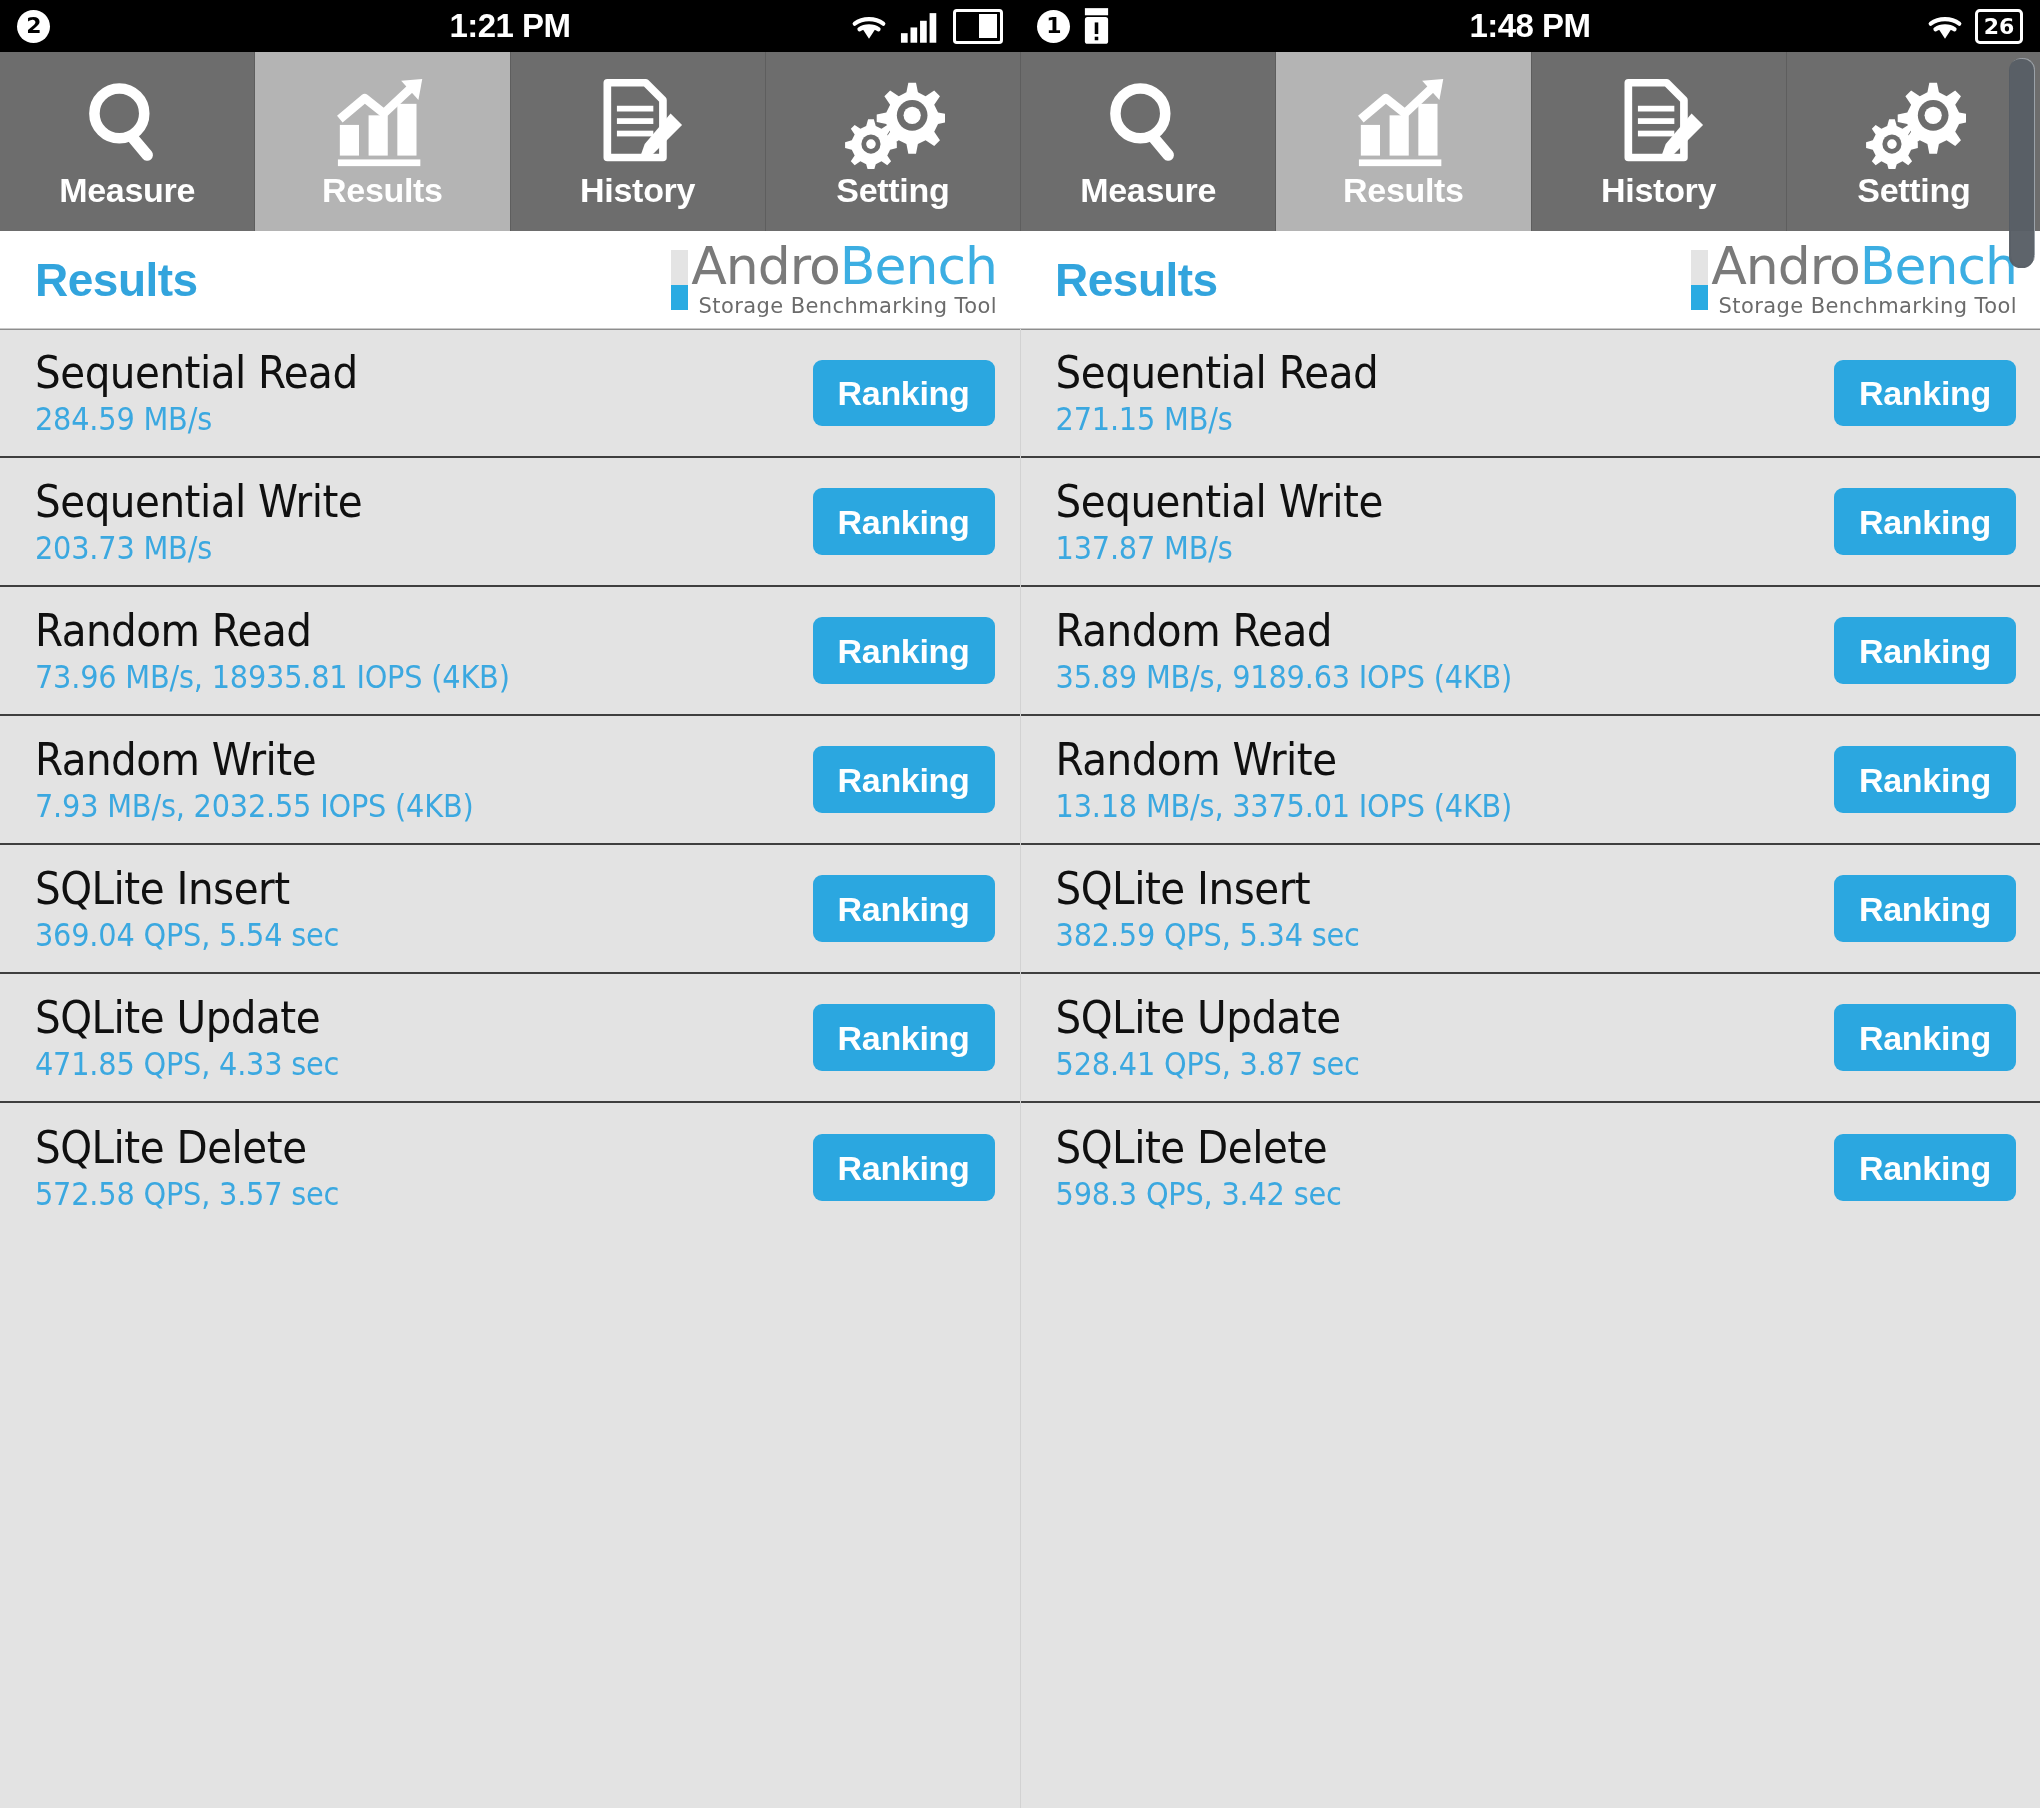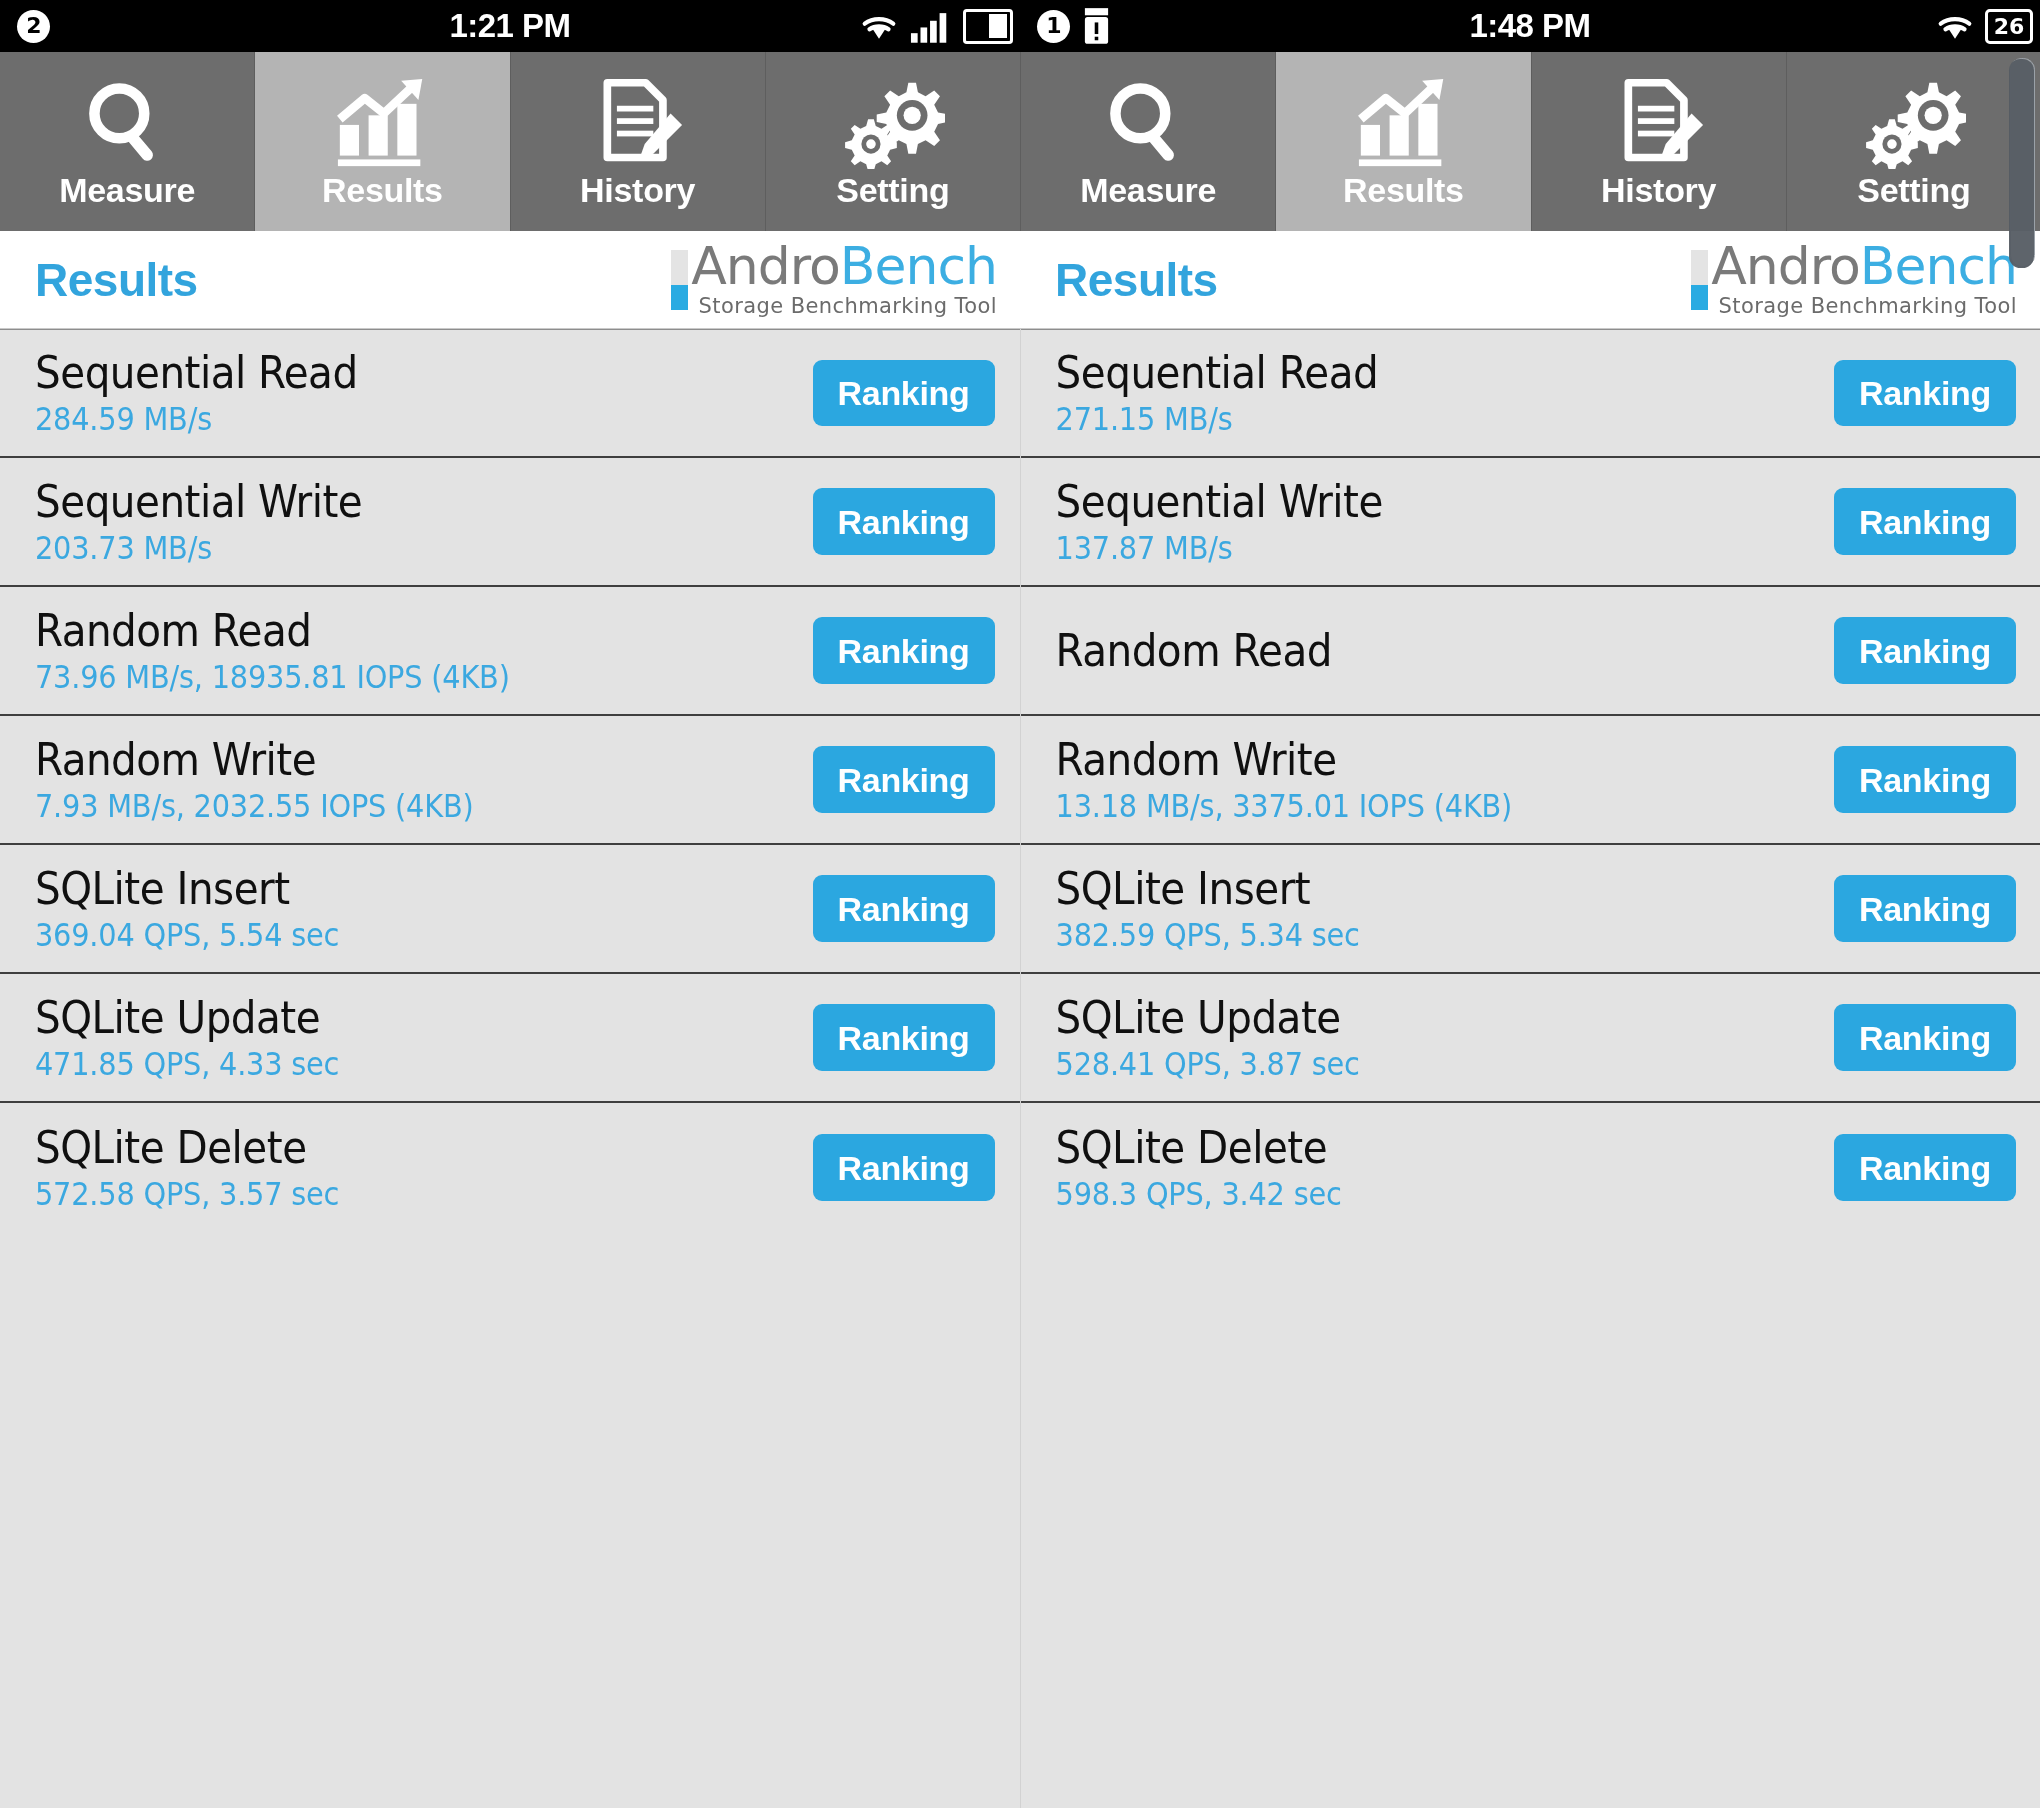--- a/index.html
+++ b/index.html
@@ -27,21 +27,21 @@
     position:relative;
   }
   .sb-left  { padding-left:17.3px; gap:13.4px; }
   .sb-time {
     position:absolute; left:0; right:0; top:0; bottom:0;
     display:flex; align-items:center; justify-content:center;
     font-size:33px; font-weight:700; letter-spacing:-0.5px;
     font-family:"Liberation Sans", sans-serif;
   }
   .sb-right-icons {
-    position:absolute; right:7px; top:0; bottom:0;
+    position:absolute; right:17px; top:0; bottom:0;
     display:flex; align-items:center; gap:11.5px;
   }
   .circ-num {
     width:33px; height:33px; border-radius:50%;
     background:#fff; color:#000;
     display:flex; align-items:center; justify-content:center;
     font-size:22px; font-weight:700; line-height:1;
     z-index:3;
   }
   .batt-box {
@@ -417,20 +417,21 @@
       <div class="row">
         <span class="row-texts">
           <span class="row-title">Sequential Write</span>
           <span class="row-sub">137.87 MB/s</span>
         </span>
         <button class="rank-btn">Ranking</button>
       </div>
       <div class="row">
         <span class="row-texts">
           <span class="row-title">Random Read</span>
+          <span class="row-sub">35.89 MB/s, 9189.63 IOPS (4KB)</span>
         </span>
         <button class="rank-btn">Ranking</button>
       </div>
       <div class="row">
         <span class="row-texts">
           <span class="row-title">Random Write</span>
           <span class="row-sub">13.18 MB/s, 3375.01 IOPS (4KB)</span>
         </span>
         <button class="rank-btn">Ranking</button>
       </div>

